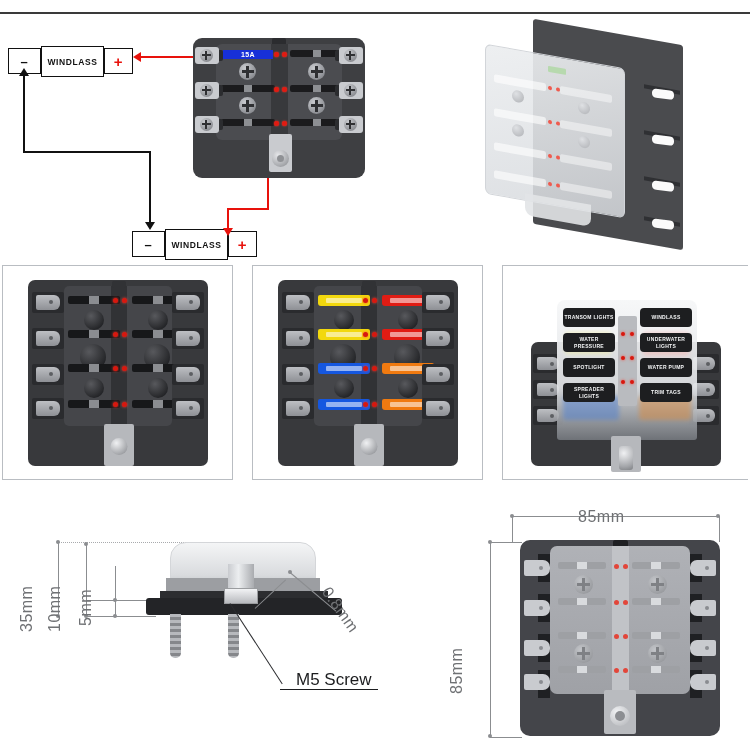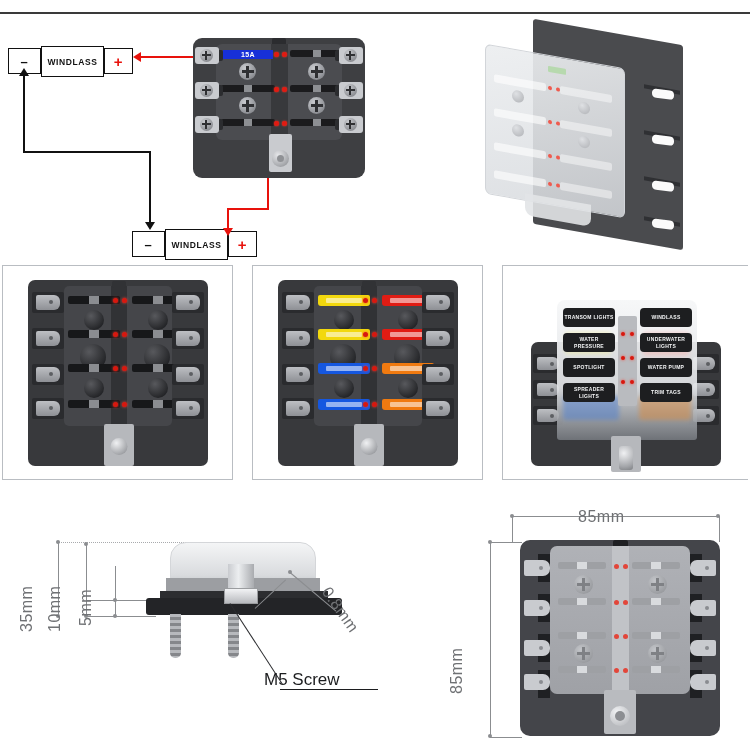--- a/index.html
+++ b/index.html
@@ -528,21 +528,21 @@
       <div class="screw-pin" style="left:170px; top:128px;"></div>
       <div class="screw-pin" style="left:228px; top:128px;"></div>
 
       <div class="dim-tick" style="left:288px; top:84px;"></div>
       <div class="leader" style="left:255px; top:122px; width:42px; transform:rotate(-43deg); background:#8b8d90;"></div>
       <div class="leader" style="left:290px; top:86px; width:60px; transform:rotate(40deg); background:#8b8d90;"></div>
       <div class="dim-txt" style="left:318px; top:90px; transform:rotate(55deg);">0.8mm</div>
 
       <div class="leader" style="left:230px; top:117px; width:96px; transform:rotate(57deg);"></div>
       <div class="leader" style="left:280px; top:203px; width:98px; background:#1c1d1f;"></div>
-      <div class="m5-txt" style="left:264px; top:184px;">M5 Screw</div>
+      <div class="m5-txt" style="left:296px; top:184px;">M5 Screw</div>
     </div>
 
     <div>
 
       <div class="dim-line" style="left:512px; top:30px; width:208px; height:1px;"></div>
       <div class="dim-tick" style="left:510px; top:28px;"></div>
       <div class="dim-tick" style="left:716px; top:28px;"></div>
       <div class="dim-line" style="left:512px; top:30px; width:1px; height:26px;"></div>
       <div class="dim-line" style="left:719px; top:30px; width:1px; height:26px;"></div>
       <div class="dim-txt" style="left:578px; top:22px;">85mm</div>

